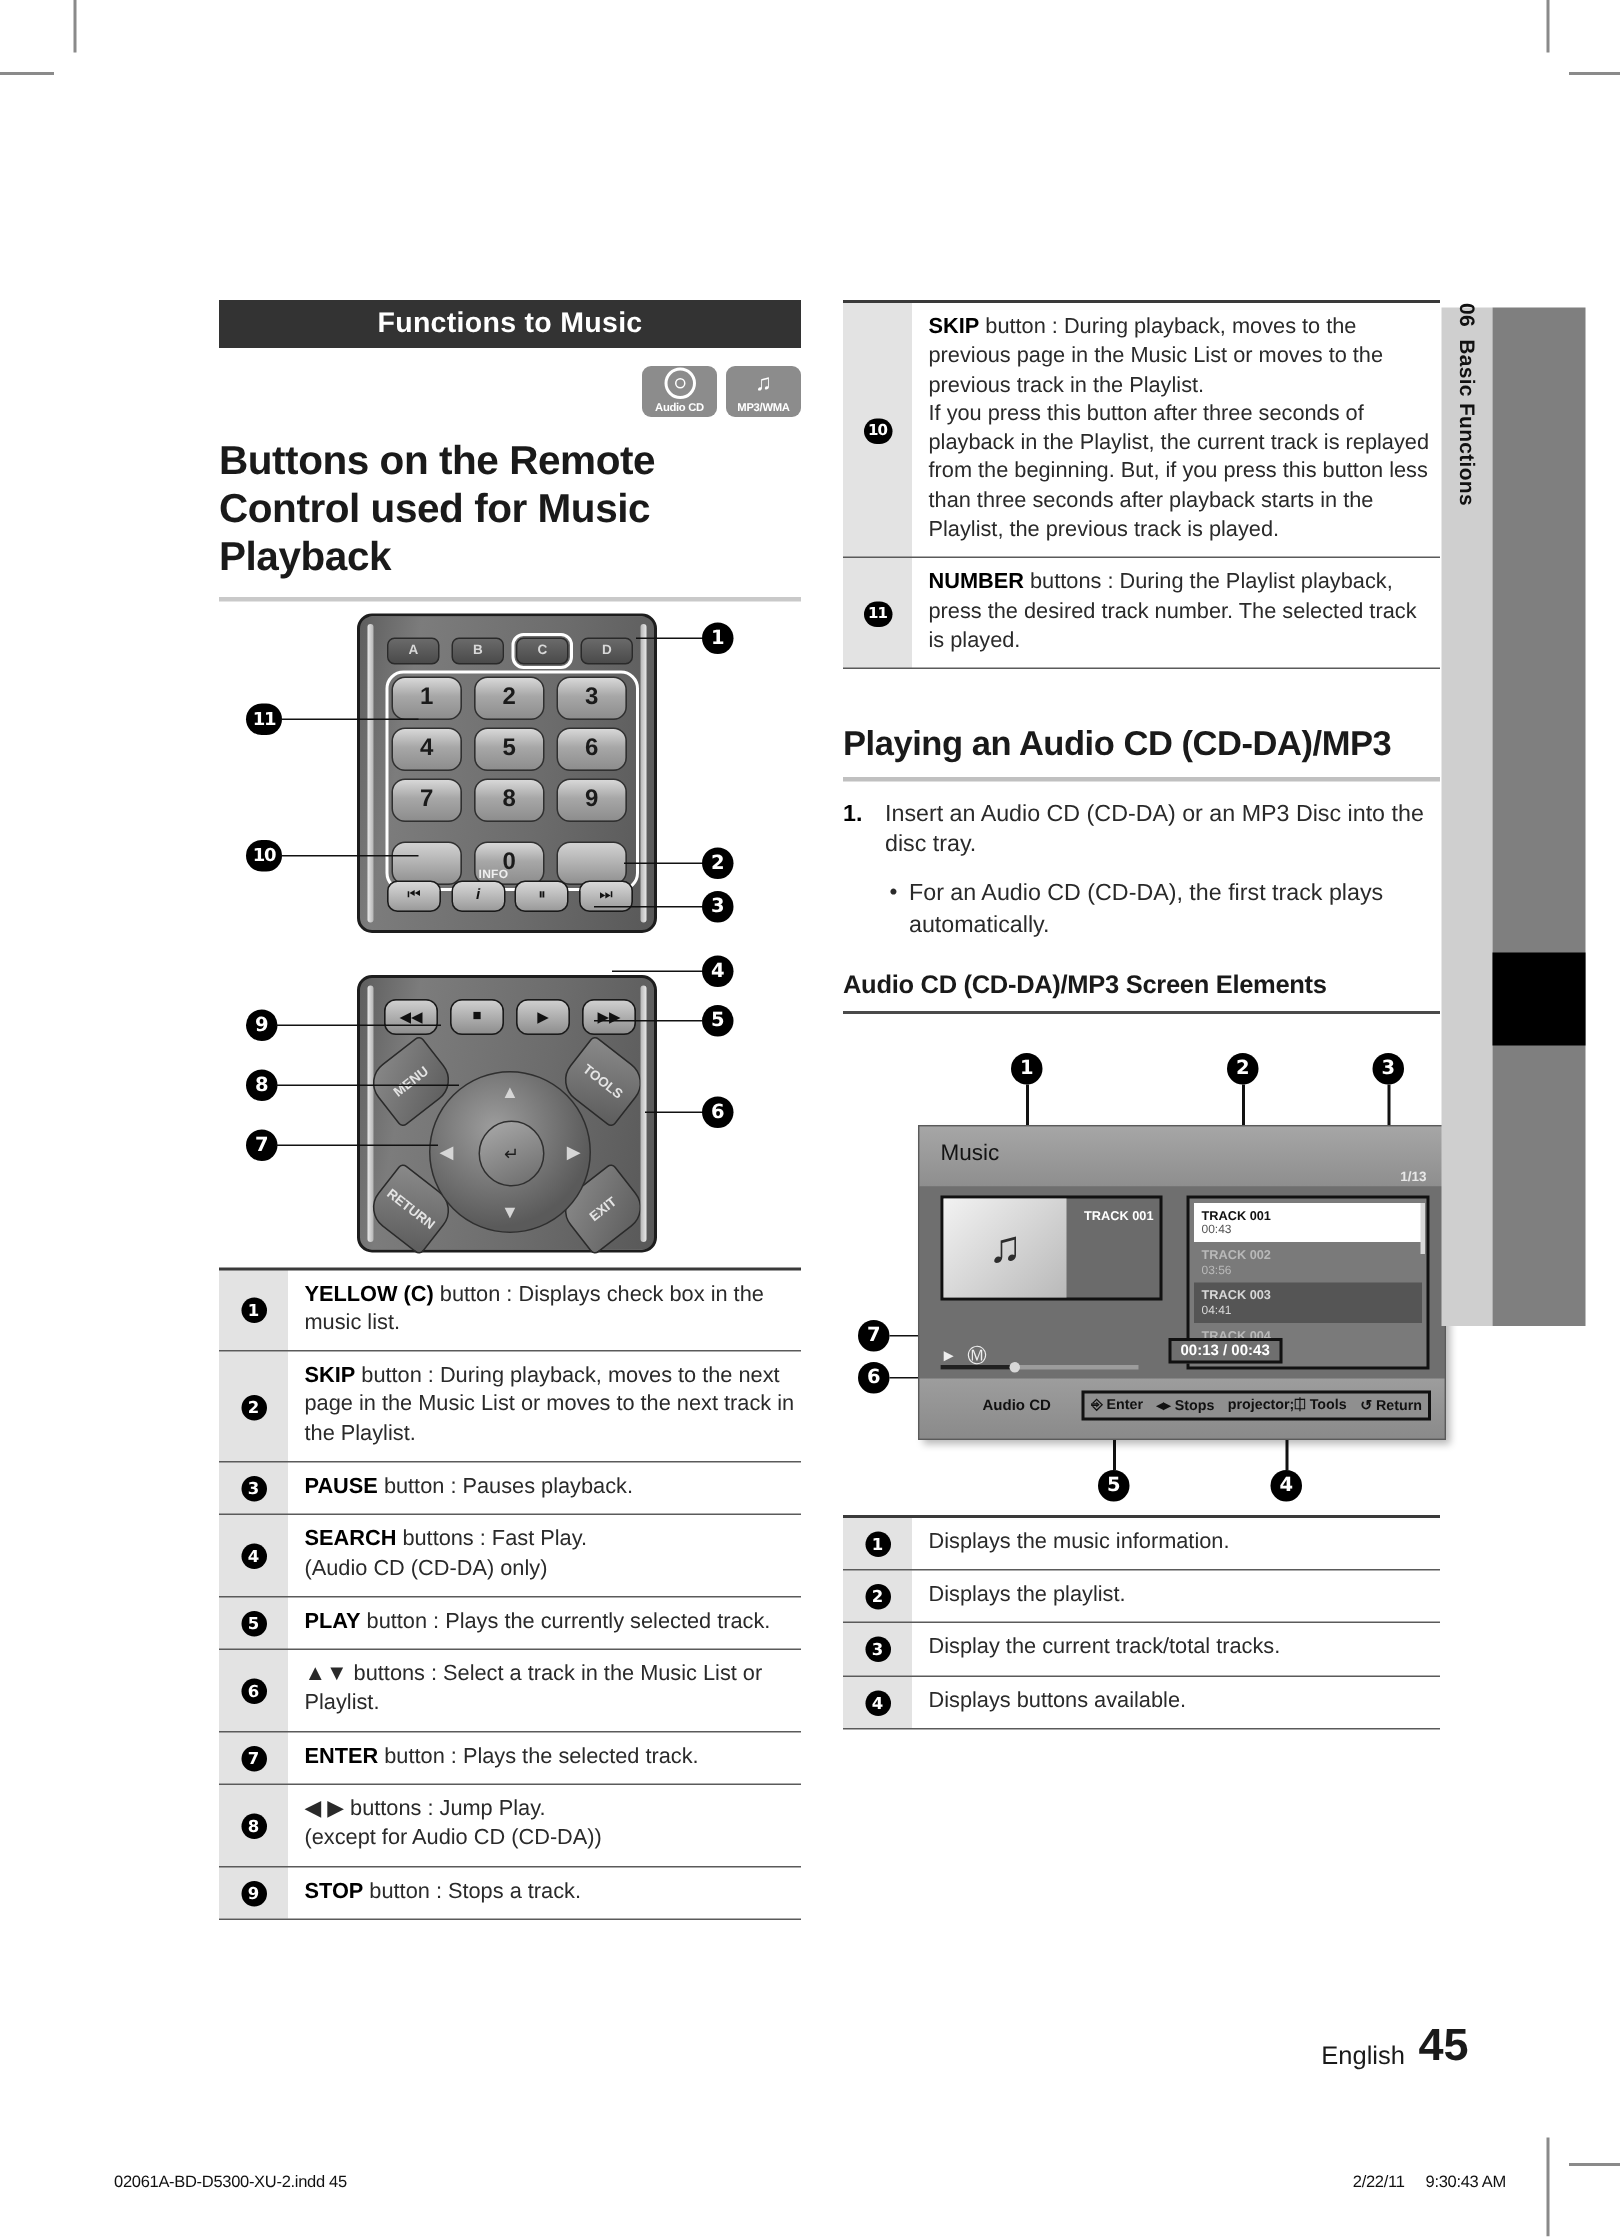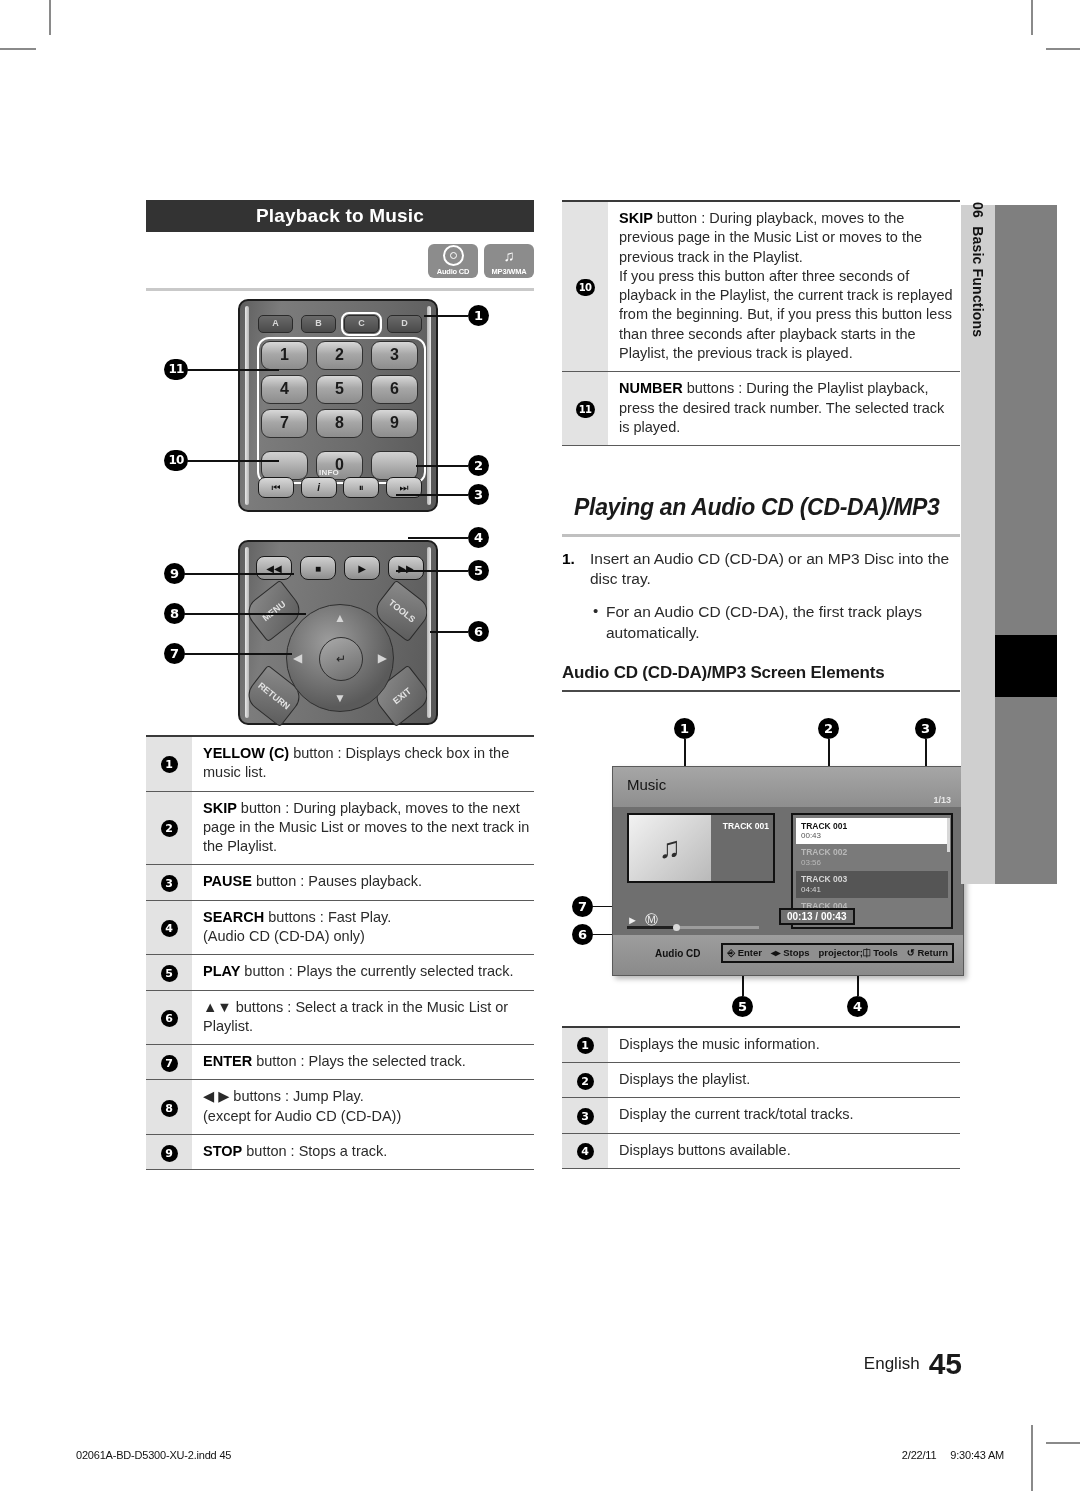--- a/index.html
+++ b/index.html
@@ -37,21 +37,21 @@
     display:flex;align-items:center;justify-content:center;}
   .cd-glyph:after{content:"";width:5px;height:5px;border-radius:50%;background:#8c8c8c;border:1.5px solid #fff;}
 
   
   h1.doc{
     font-size:27px;font-weight:bold;line-height:1.18;margin:14px 0 0 0;
     letter-spacing:-.3px;
   }
   .rule{height:3px;background:#c9c9c9;margin-top:10px;}
   h2.doc{
-    font-size:23px;font-weight:bold;margin:12px;letter-spacing:-.3px;line-height:1.2;font-style:italic;
+    font-size:23px;font-weight:bold;margin:0;letter-spacing:-.3px;line-height:1.2;
   }
   h3.doc{
     font-size:17px;font-weight:bold;margin:0;letter-spacing:-.2px;
   }
   .rule-dark{height:2px;background:#4a4a4a;margin-top:7px;}
   .rule-mid{height:3px;background:#c0c0c0;margin-top:8px;}
 
   
   .dtable{width:100%;border-collapse:collapse;margin-top:10px;}
   .dtable tr{border-bottom:1.5px solid #5a5a5a;}
@@ -244,21 +244,21 @@
   .tab-light{position:absolute;left:0;top:0;width:34px;height:100%;background:#cfcfcf;}
   .tab-dark{position:absolute;left:34px;top:0;width:62px;height:100%;background:#7f7f7f;}
   .tab-black{position:absolute;left:34px;top:430px;width:62px;height:62px;background:#000;}
   .tab-text{
     position:absolute;left:-58px;top:64px;width:150px;text-align:left;
     transform:rotate(90deg);transform-origin:center;
     font-size:14px;font-weight:bold;color:#111;white-space:nowrap;letter-spacing:.2px;
   }
 
   
-  .pagefoot{position:absolute;right:118px;bottom:110px;display:flex;align-items:center;gap:9px;}
+  .pagefoot{position:absolute;right:101px;bottom:110px;display:flex;align-items:flex-end;gap:9px;}
   .pagefoot .lang{font-size:17px;}
   .pagefoot .pno{font-size:30px;font-weight:bold;}
   .printline{position:absolute;left:76px;bottom:30px;right:76px;display:flex;justify-content:space-between;
     font-size:11px;color:#111;letter-spacing:-.2px;}
   .printline .ts{display:flex;gap:14px;}
 </style>
 </head>
 <body>
 
 <div class="page">
@@ -266,36 +266,37 @@
   <div class="crop" style="left:49px;top:0;width:2px;height:35px;"></div>
   <div class="crop" style="left:0;top:48px;width:36px;height:2px;"></div>
   <div class="crop" style="left:1031px;top:0;width:2px;height:35px;"></div>
   <div class="crop" style="left:1046px;top:48px;width:34px;height:2px;"></div>
   <div class="crop" style="left:1046px;top:1442px;width:34px;height:2px;"></div>
   <div class="crop" style="left:1031px;top:1425px;width:2px;height:66px;"></div>
 
   <div class="col-left">
 
     <div class="title-bar">
-      <span>Playback to Music</span>
+      <span>Functions to Music</span>
     </div>
 
     <div class="badges">
       <div class="badge">
         <span class="glyph">
             <span class="cd-glyph"></span>
           </span>
         <span class="cap">Audio CD</span>
       </div>
       <div class="badge">
         <span class="glyph">♫</span>
         <span class="cap">MP3/WMA</span>
       </div>
     </div>
 
+    <h1 class="doc">Buttons on the Remote Control used for Music Playback</h1>
     <div class="rule"></div>
 
     <div class="remote-wrap">
 
       <div class="rbody" id="remote-top">
         <div class="abcd">
           <div class="k">A</div>
           <div class="k">B</div>
           <div class="k sel">C</div>
           <div class="k">D</div>

